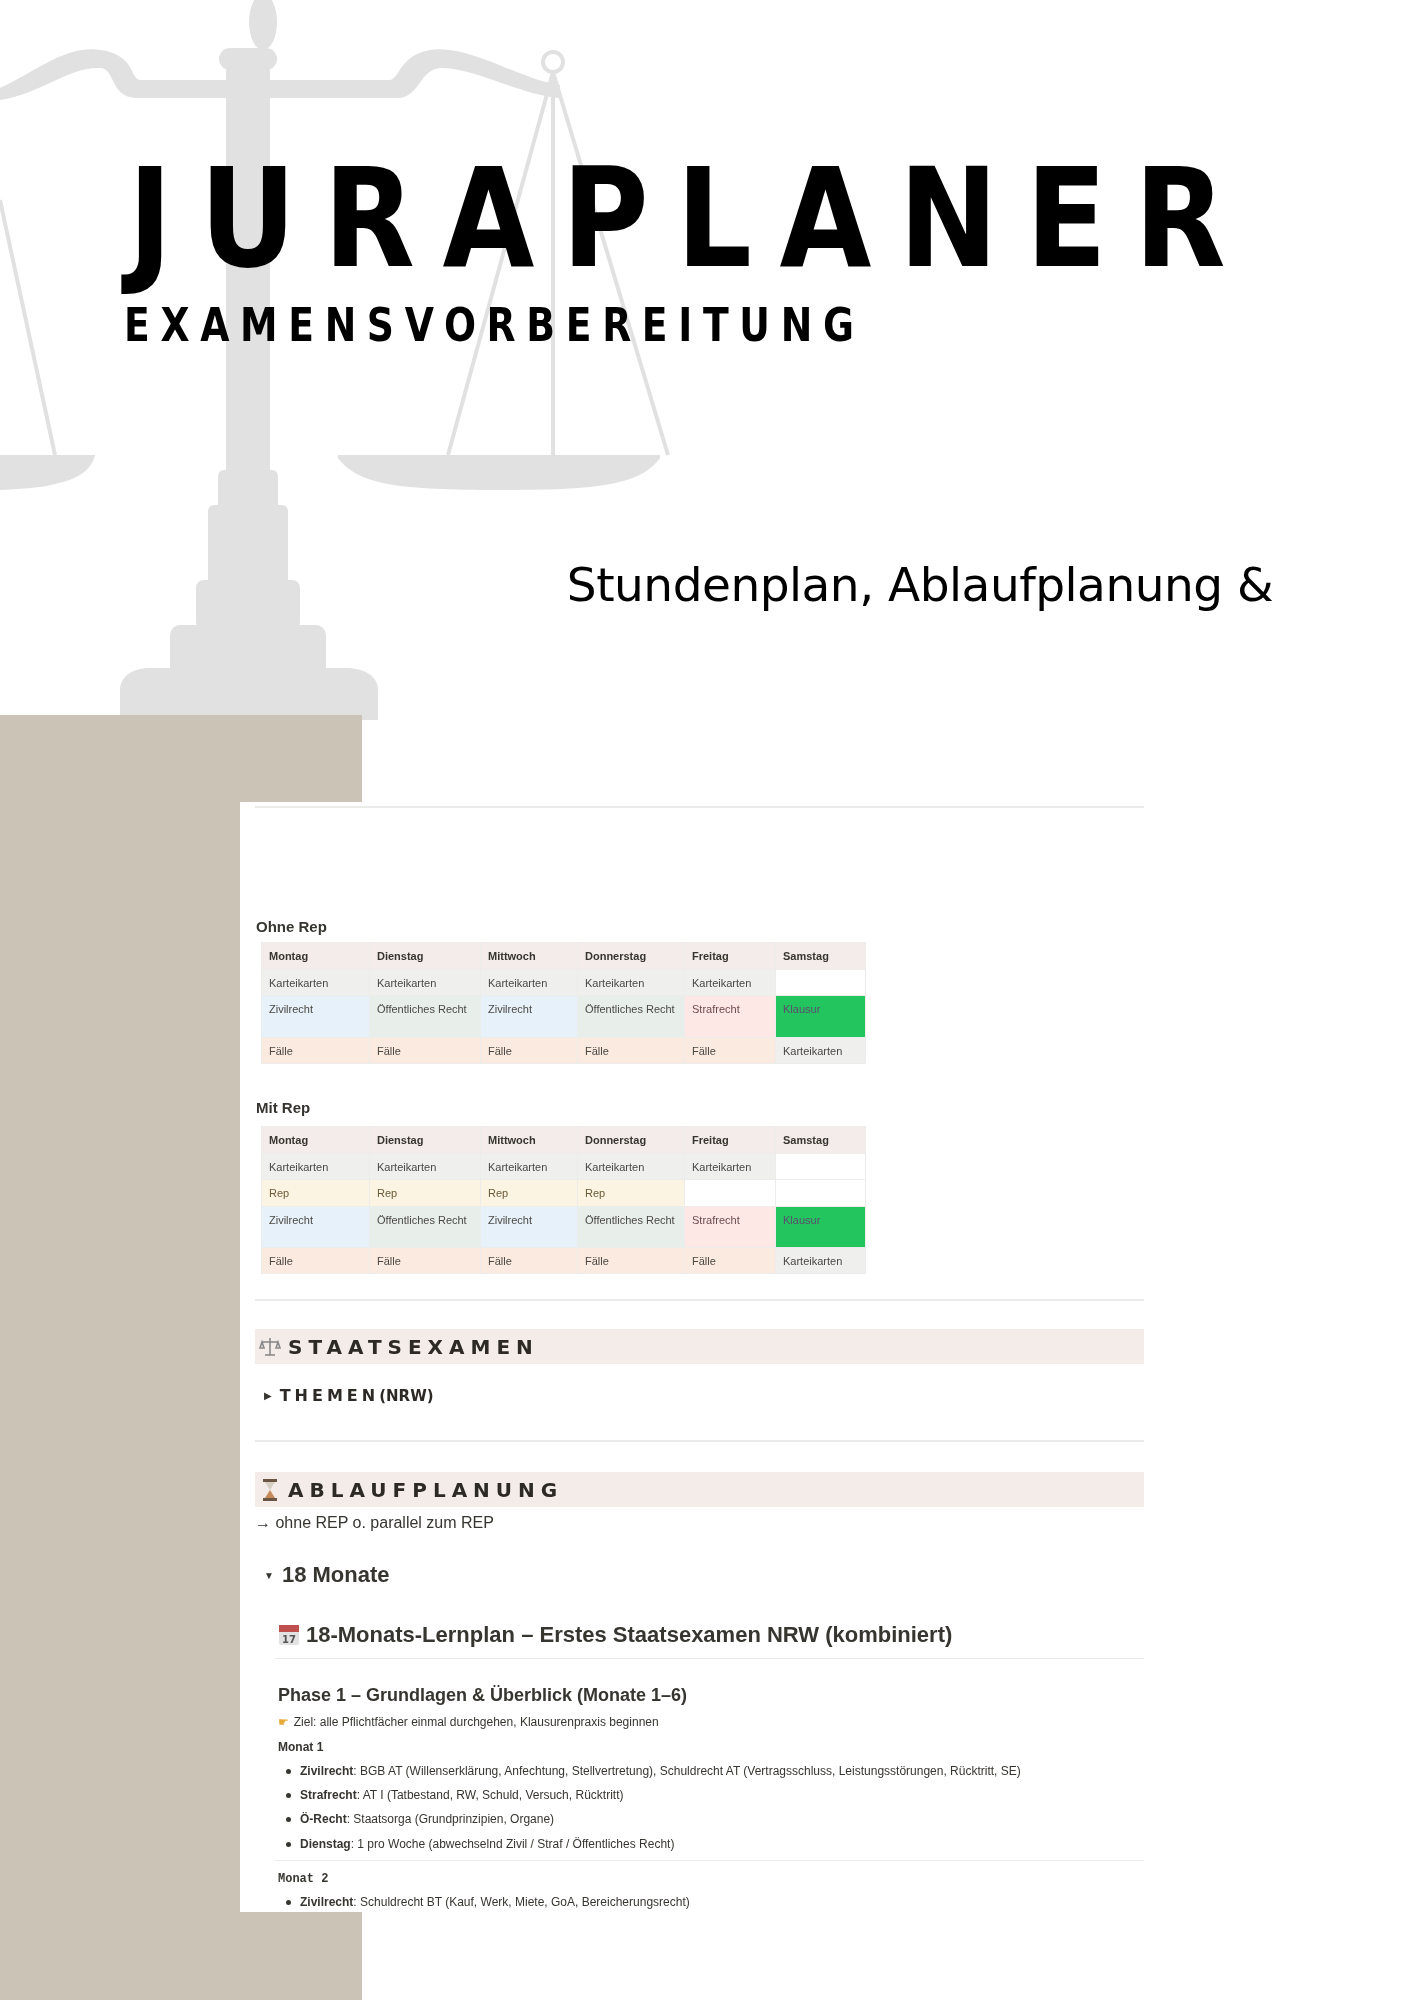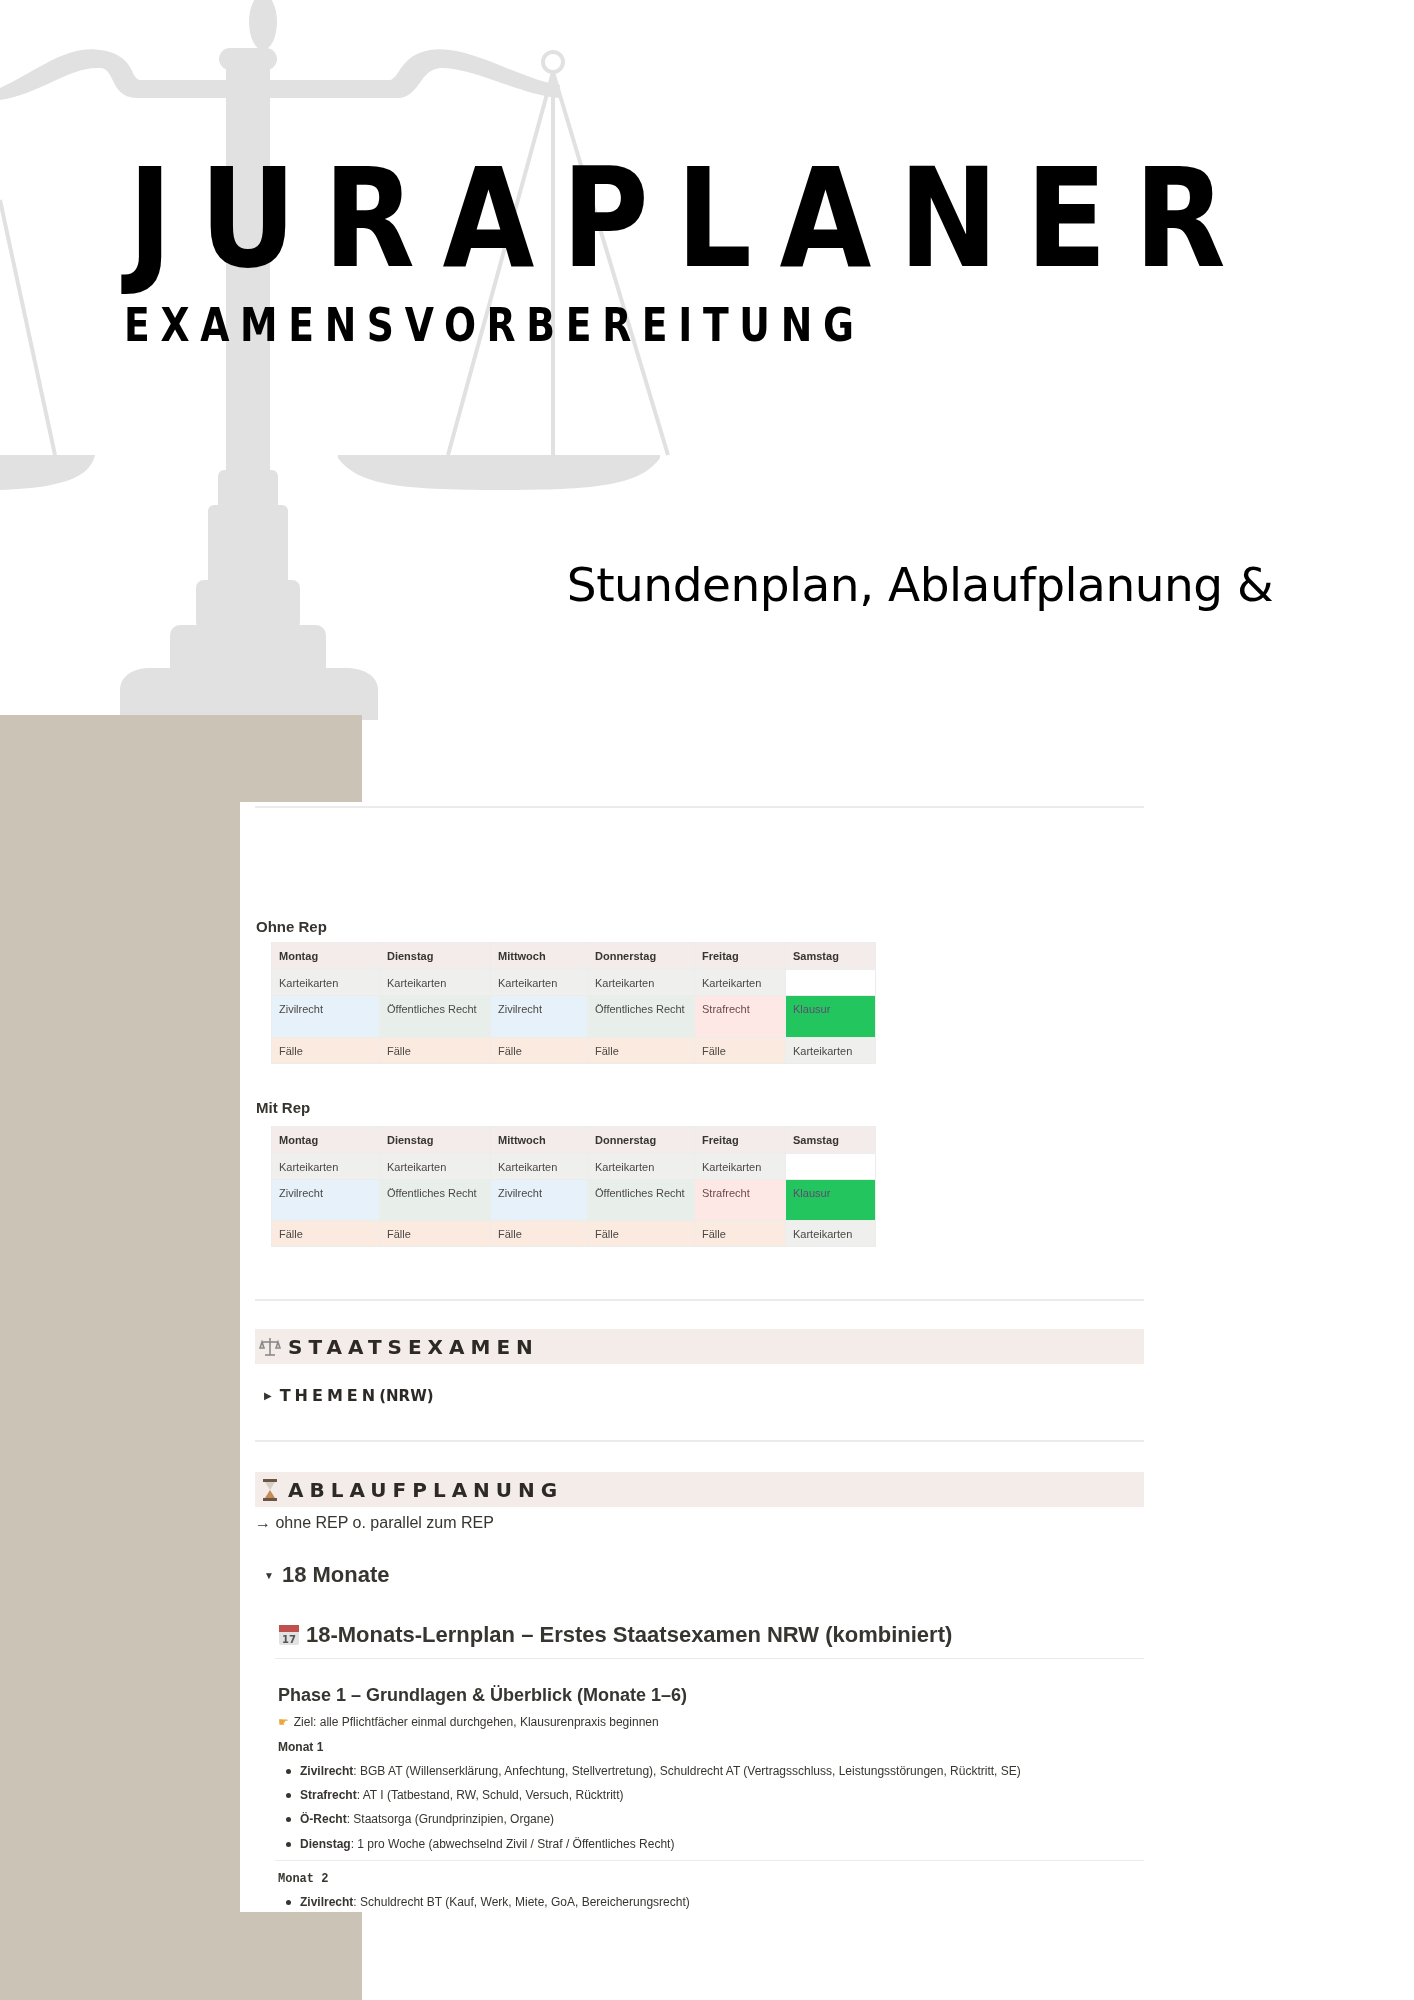--- a/index.html
+++ b/index.html
@@ -23,21 +23,21 @@
 
   
   .doc { position:absolute; left:240px; top:802px; width:922px; height:1110px; background:#ffffff; }
   .hr { position:absolute; height:2px; background:#ebebea; }
   .band { position:absolute; left:15px; width:889px; height:35px; background:#f3ece9; display:flex; align-items:center; }
   .band-icon { width:24px; height:26px; margin-left:3px; margin-right:6px; display:flex; align-items:center; justify-content:center; }
   .band-text { font-family:"DejaVu Sans", sans-serif; font-weight:bold; font-size:20px; letter-spacing:6px; color:#2d2a26; }
 
   .label { position:absolute; font-weight:bold; font-size:15px; color:#37352f; }
 
-  table.tt { position:absolute; left:31px; border-collapse:collapse; font-size:11px; table-layout:fixed; }
+  table.tt { position:absolute; left:21px; border-collapse:collapse; font-size:11px; table-layout:fixed; }
   table.tt td { padding:5px 7px 0 7px; vertical-align:top; border:1px solid #ececea; color:#4a4843; line-height:17px; }
   table.tt tr.head td { font-weight:bold; background:#f4ecea; color:#37352f; height:21px; }
   .c-gray { background:#efefee; }
   .c-white { background:#ffffff; }
   .c-blue { background:#e7f1fa; }
   .c-green { background:#e8efeb; }
   .c-red { background:#fde8e6; color:#6e4a4a !important; }
   .c-purple { background:#22c55e; color:#5e4d70 !important; }
   .c-orange { background:#fbeae0; }
   .c-yellow { background:#fbf4e2; color:#6b5a37 !important; }
@@ -170,20 +170,28 @@
       <td>Samstag</td>
     </tr>
     <tr style="height:26px;">
       <td class="c-gray">Karteikarten</td>
       <td class="c-gray">Karteikarten</td>
       <td class="c-gray">Karteikarten</td>
       <td class="c-gray">Karteikarten</td>
       <td class="c-gray">Karteikarten</td>
       <td class="c-white"></td>
     </tr>
+    <tr style="height:27px;">
+      <td class="c-yellow">Rep</td>
+      <td class="c-yellow">Rep</td>
+      <td class="c-yellow">Rep</td>
+      <td class="c-yellow">Rep</td>
+      <td class="c-white"></td>
+      <td class="c-white"></td>
+    </tr>
     <tr style="height:41px;">
       <td class="c-blue">Zivilrecht</td>
       <td class="c-green">Öffentliches Recht</td>
       <td class="c-blue">Zivilrecht</td>
       <td class="c-green">Öffentliches Recht</td>
       <td class="c-red">Strafrecht</td>
       <td class="c-purple">Klausur</td>
     </tr>
     <tr style="height:26px;">
       <td class="c-orange">Fälle</td>

